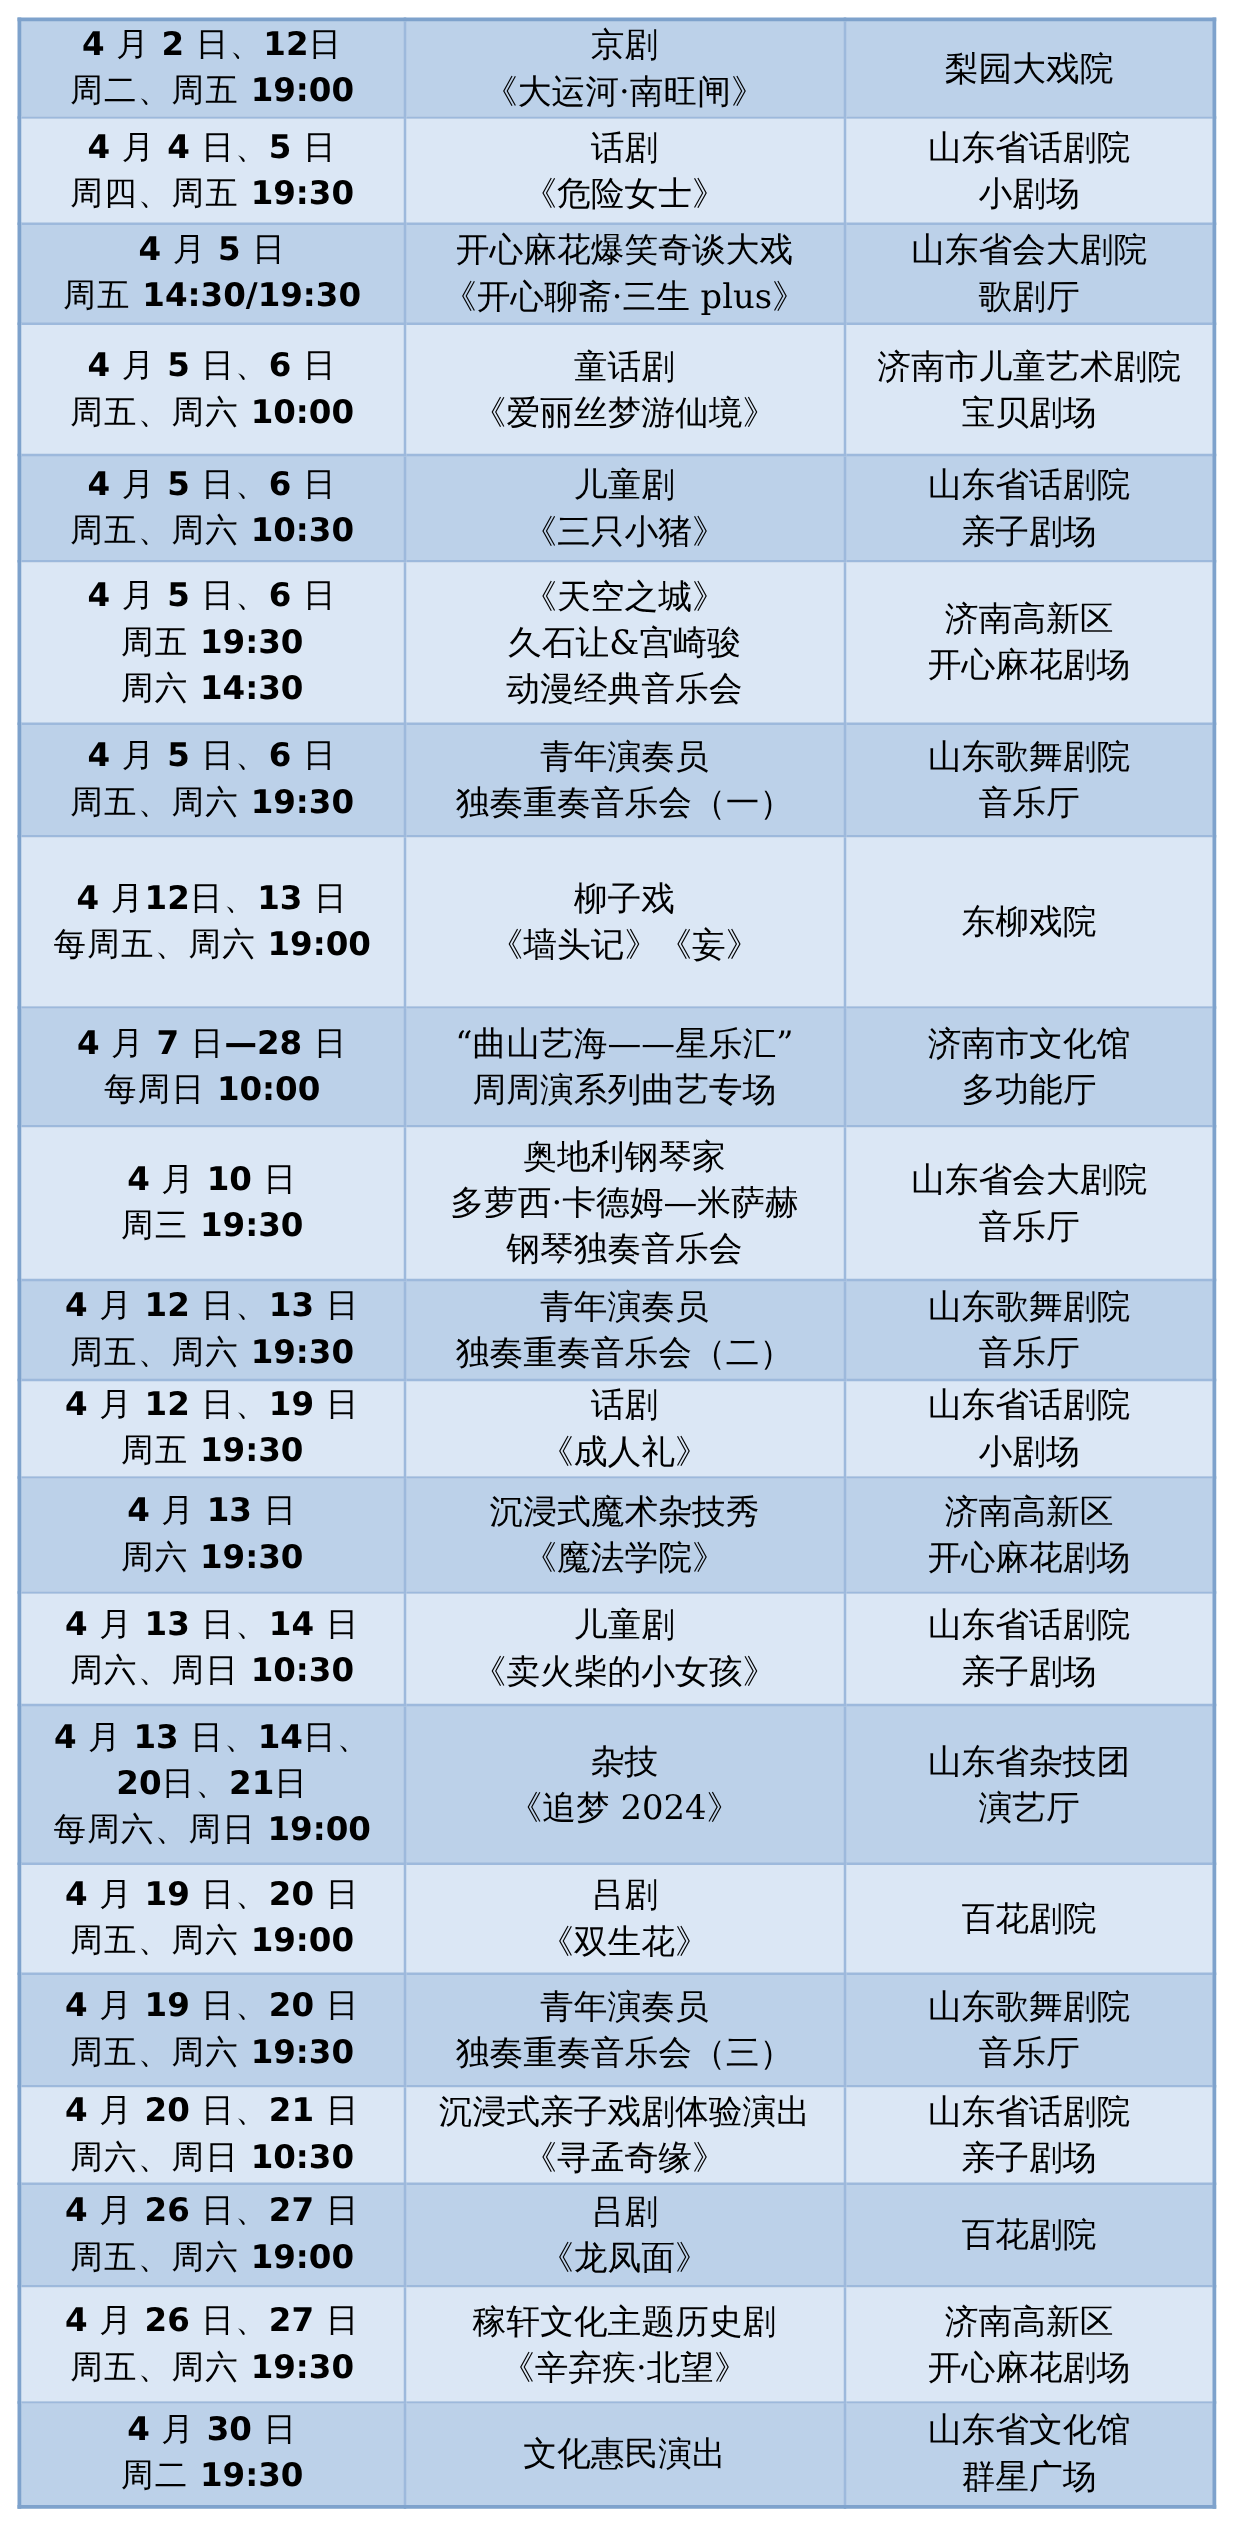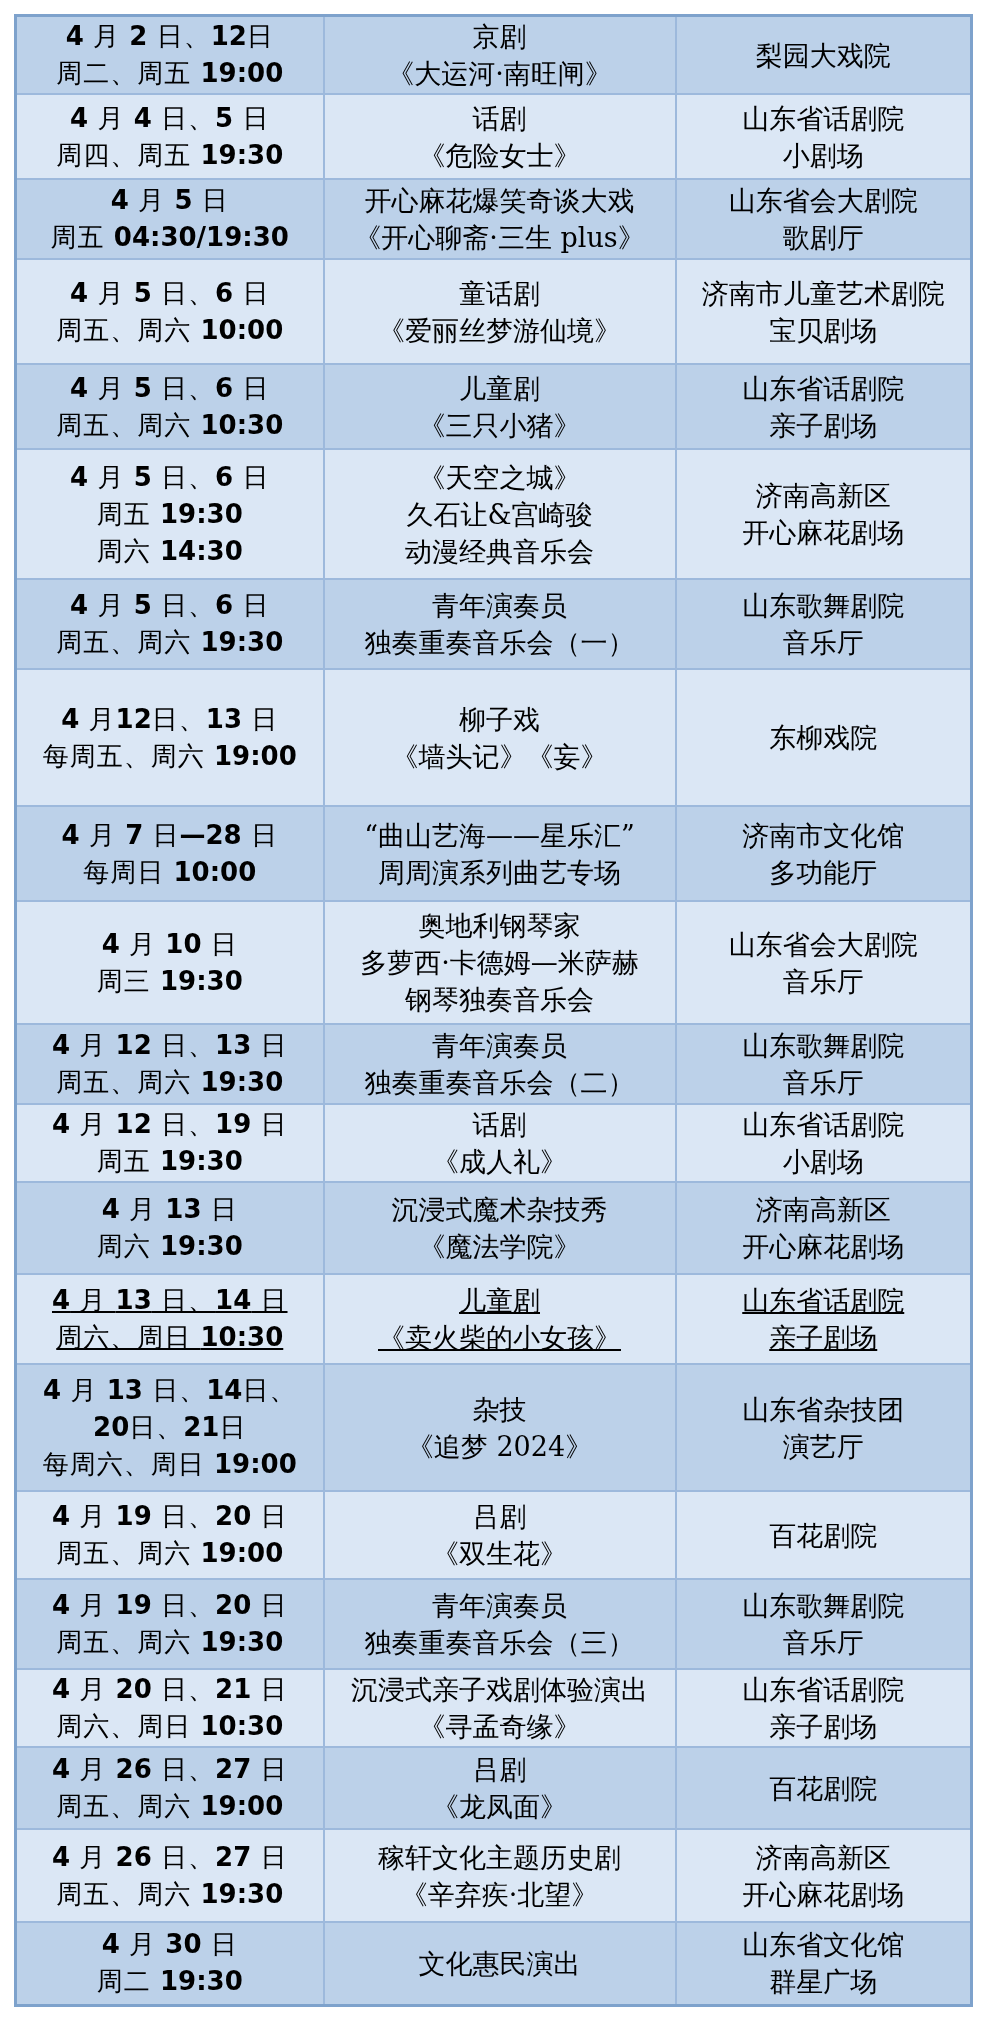--- a/index.html
+++ b/index.html
@@ -85,21 +85,21 @@
             <div>《危险女士》</div>
           </td>
           <td class="venue-cell">
             <div>山东省话剧院</div>
             <div>小剧场</div>
           </td>
         </tr>
         <tr class="dark" style="height: 80px;">
           <td class="date-cell">
             <div><b>4</b> 月 <b>5</b> 日</div>
-            <div>周五 <b>04:30/19:30</b></div>
+            <div>周五 <b>14:30/19:30</b></div>
           </td>
           <td class="show-cell">
             <div>开心麻花爆笑奇谈大戏</div>
             <div>《开心聊斋·三生 plus》</div>
           </td>
           <td class="venue-cell">
             <div>山东省会大剧院</div>
             <div>歌剧厅</div>
           </td>
         </tr>
@@ -238,21 +238,21 @@
           </td>
           <td class="show-cell">
             <div>沉浸式魔术杂技秀</div>
             <div>《魔法学院》</div>
           </td>
           <td class="venue-cell">
             <div>济南高新区</div>
             <div>开心麻花剧场</div>
           </td>
         </tr>
-        <tr class="light" style="height: 90px; text-decoration: underline;">
+        <tr class="light" style="height: 90px;">
           <td class="date-cell">
             <div><b>4</b> 月 <b>13</b> 日、<b>14</b> 日</div>
             <div>周六、周日 <b>10:30</b></div>
           </td>
           <td class="show-cell">
             <div>儿童剧</div>
             <div>《卖火柴的小女孩》</div>
           </td>
           <td class="venue-cell">
             <div>山东省话剧院</div>

